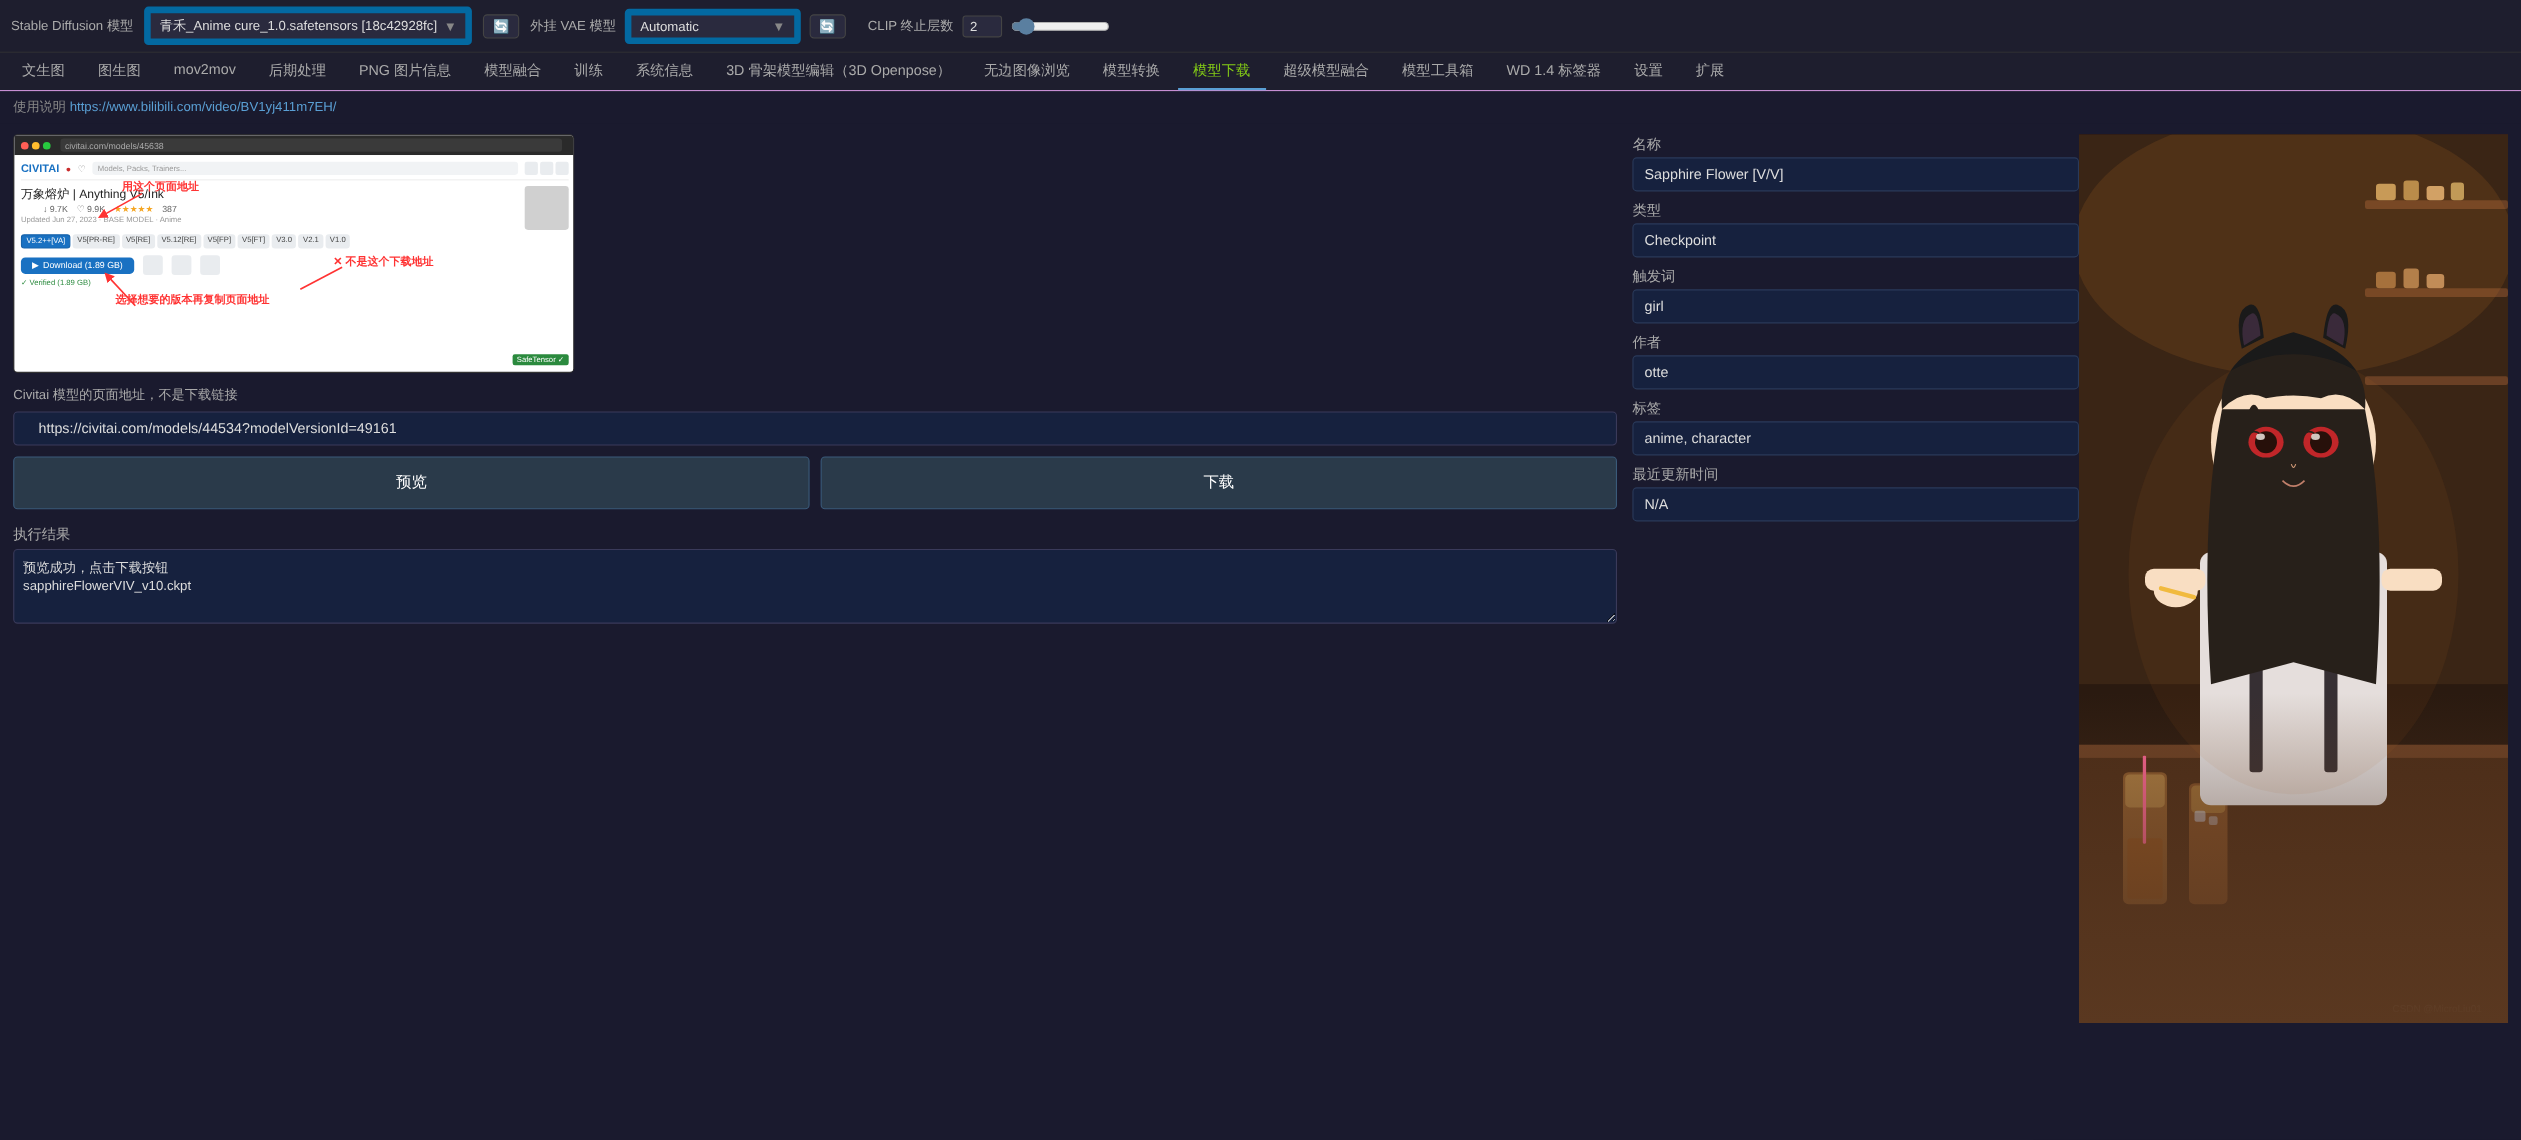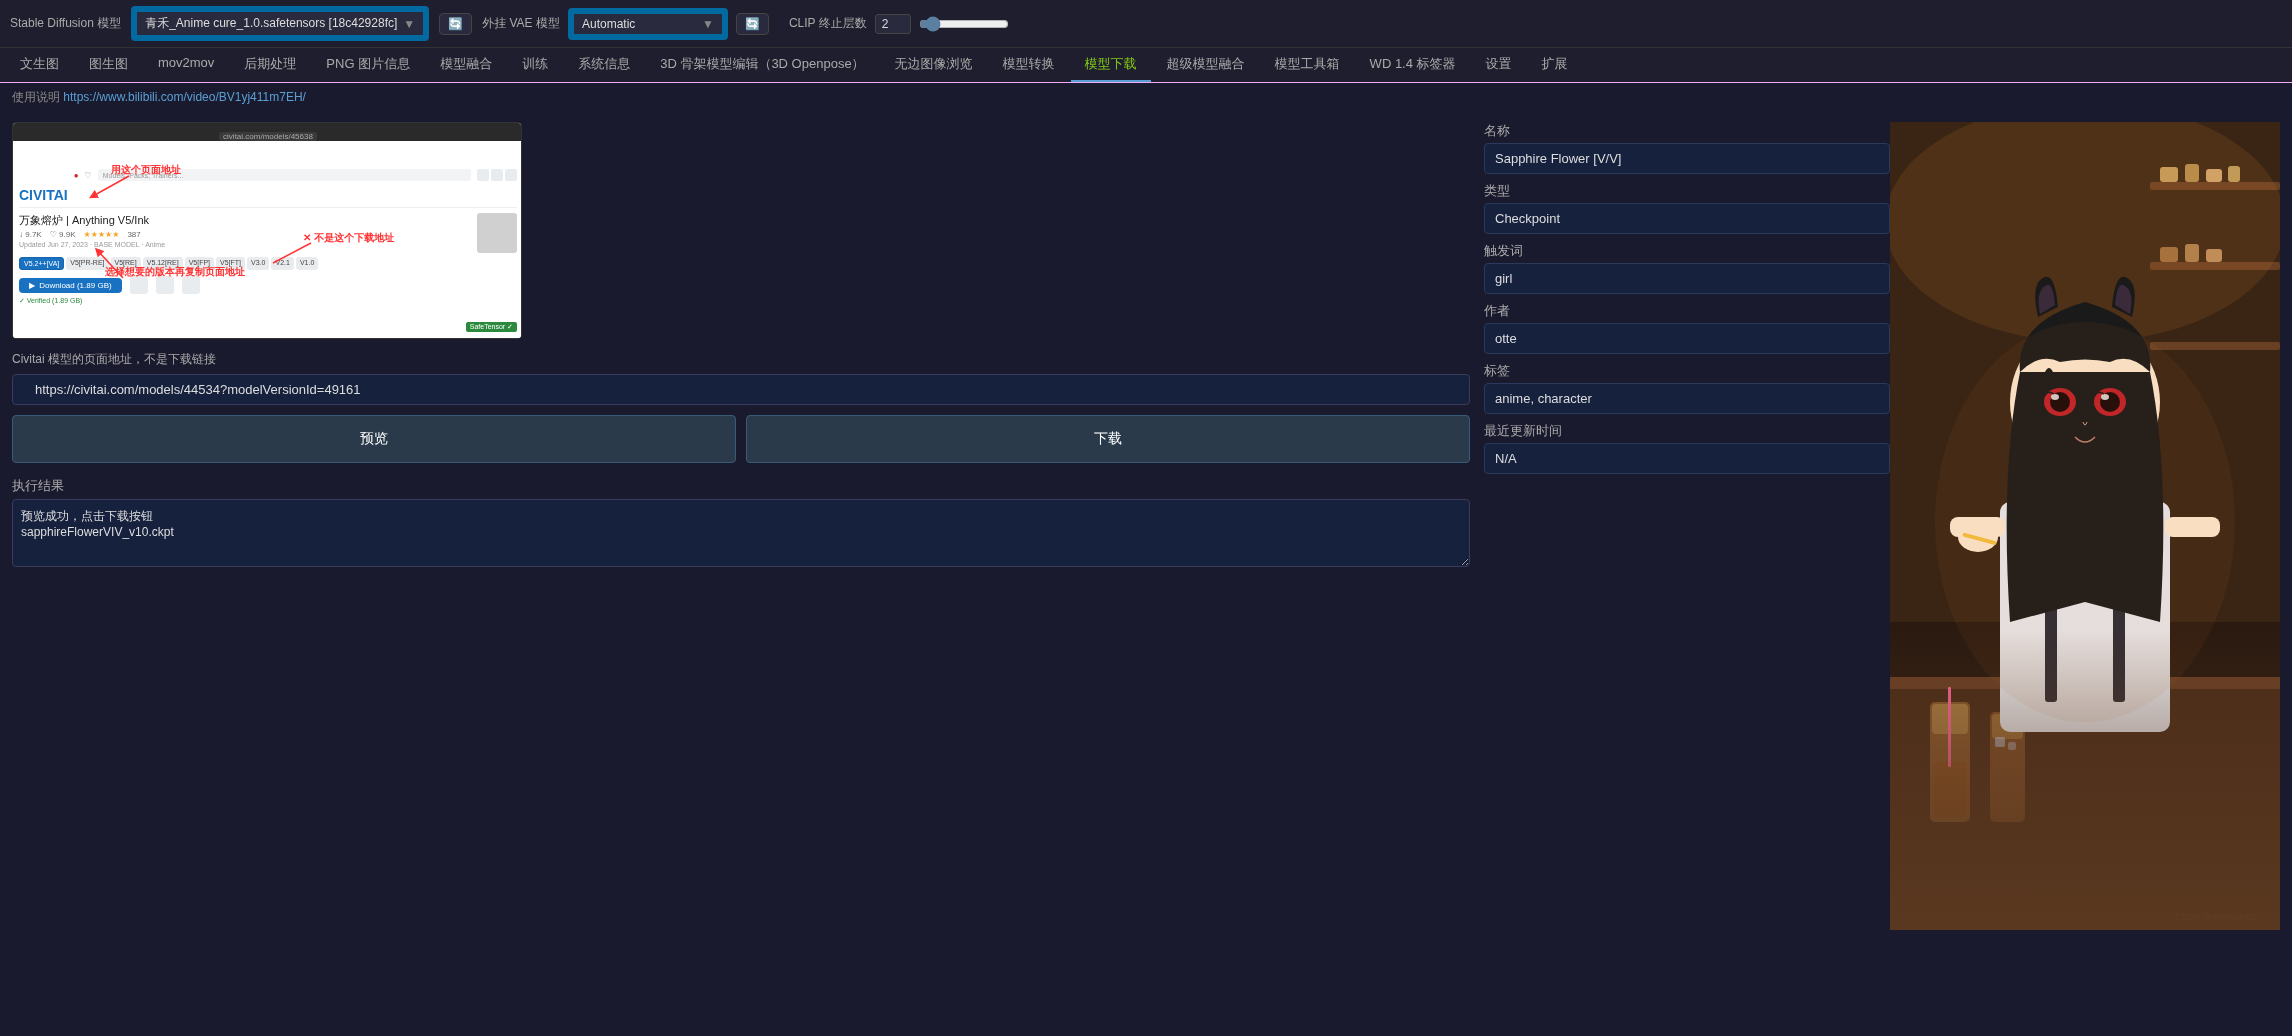--- a/index.html
+++ b/index.html
@@ -332,49 +332,49 @@
 <div class="main-content">
 
   <div class="left-panel">
 
     
     <div class="screenshot-container">
       <div class="screenshot-inner">
 
         <div class="civitai-mock">
 
-          <div style="background:#2a2a2a; height:18px; display:flex; align-items:center; padding:0 6px; gap:3px;flex-direction:column;">
+          <div style="background:#2a2a2a; height:18px; display:flex; align-items:center; padding:0 6px; gap:3px;">
             <div style="width:7px;height:7px;border-radius:50%;background:#ff5f56;"></div>
             <div style="width:7px;height:7px;border-radius:50%;background:#ffbd2e;"></div>
             <div style="width:7px;height:7px;border-radius:50%;background:#27c93f;"></div>
             <div style="flex:1; background:#3a3a3a; border-radius:3px; height:12px; margin:0 6px; display:flex; align-items:center; padding:0 4px;">
               <span style="font-size:8px; color:#aaa;">civitai.com/models/45638</span>
             </div>
           </div>
 
           <div style="background:#fff; padding:6px; height:calc(100% - 18px); overflow:hidden;">
 
             <div style="display:flex; align-items:center; gap:6px; margin-bottom:5px; padding-bottom:4px; border-bottom:1px solid #eee;">
-              <span style="color:#1971c2; font-weight:bold; font-size:14px;margin-top:40px;">CIVITAI</span>
+              <span style="color:#1971c2; font-weight:bold; font-size:10px;">CIVITAI</span>
               <span style="color:#c92a2a; font-size:8px;">●</span>
               <span style="color:#888; font-size:8px;">♡</span>
               <div style="flex:1; background:#f1f3f5; border-radius:3px; height:12px; display:flex; align-items:center; padding:0 5px;">
                 <span style="font-size:7px; color:#999;">Models, Packs, Trainers...</span>
               </div>
               <div style="display:flex; gap:2px;">
                 <div style="width:12px;height:12px;background:#e9ecef;border-radius:2px;"></div>
                 <div style="width:12px;height:12px;background:#e9ecef;border-radius:2px;"></div>
                 <div style="width:12px;height:12px;background:#e9ecef;border-radius:2px;"></div>
               </div>
             </div>
 
             <div style="display:flex; gap:6px; margin-bottom:4px;">
               <div style="flex:1;">
                 <div style="font-size:11px; font-weight:normal; color:#222; margin-bottom:2px;">万象熔炉 | Anything V5/Ink</div>
-                <div style="display:flex; gap:8px; font-size:8px; color:#666;">
+                <div style="display:flex; gap:8px; font-size:8px; color:#666;margin-left:20px;">
                   <span>↓ 9.7K</span>
                   <span>♡ 9.9K</span>
                   <span style="color:#f5a623;">★★★★★</span>
                   <span>387</span>
                 </div>
                 <div style="font-size:7px; color:#999; margin-top:2px;">Updated Jun 27, 2023 · BASE MODEL · Anime</div>
               </div>
               <div style="width:40px; height:40px; background:#d0d0d0; border-radius:3px; flex-shrink:0;"></div>
             </div>
 

